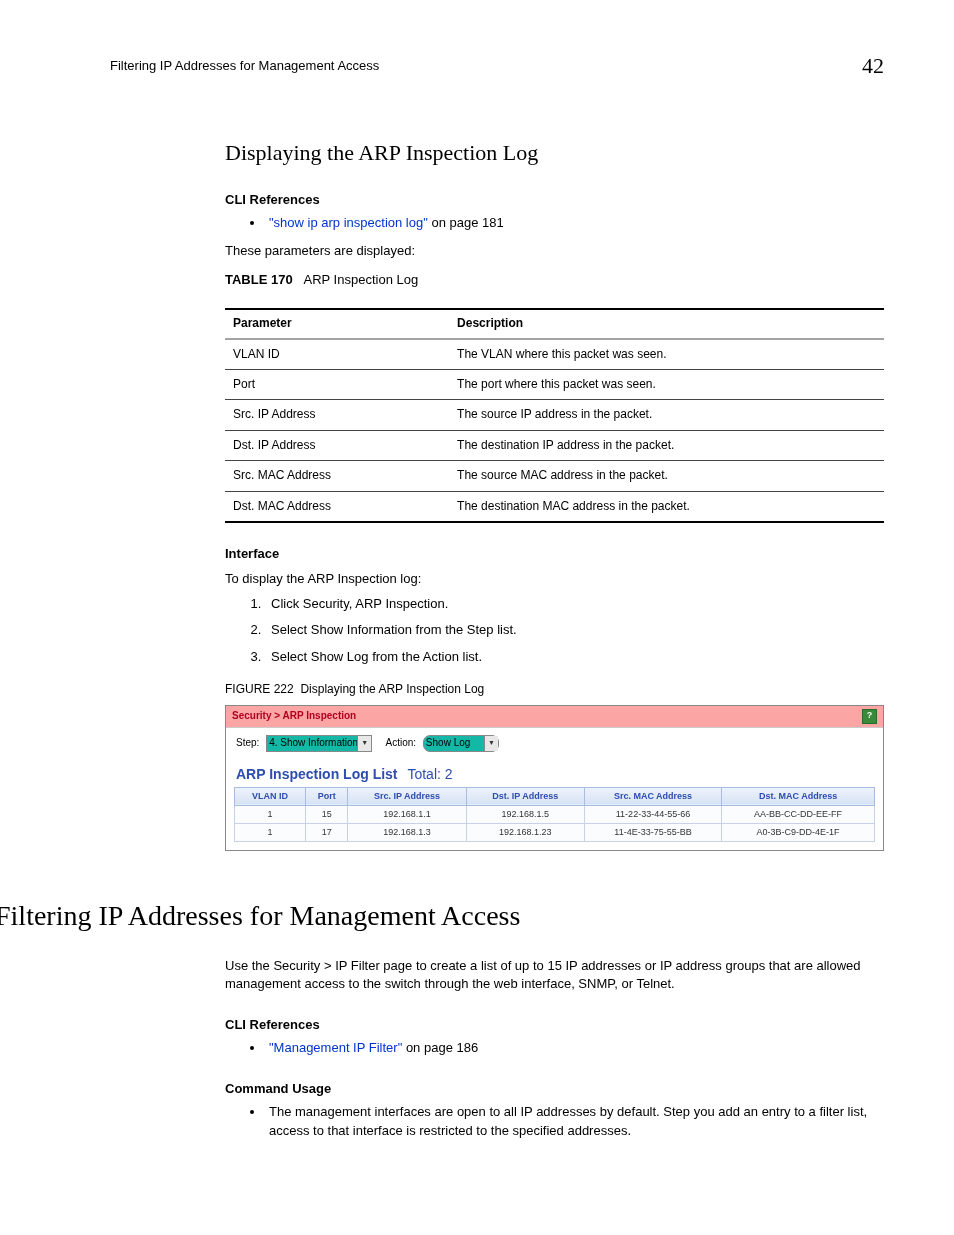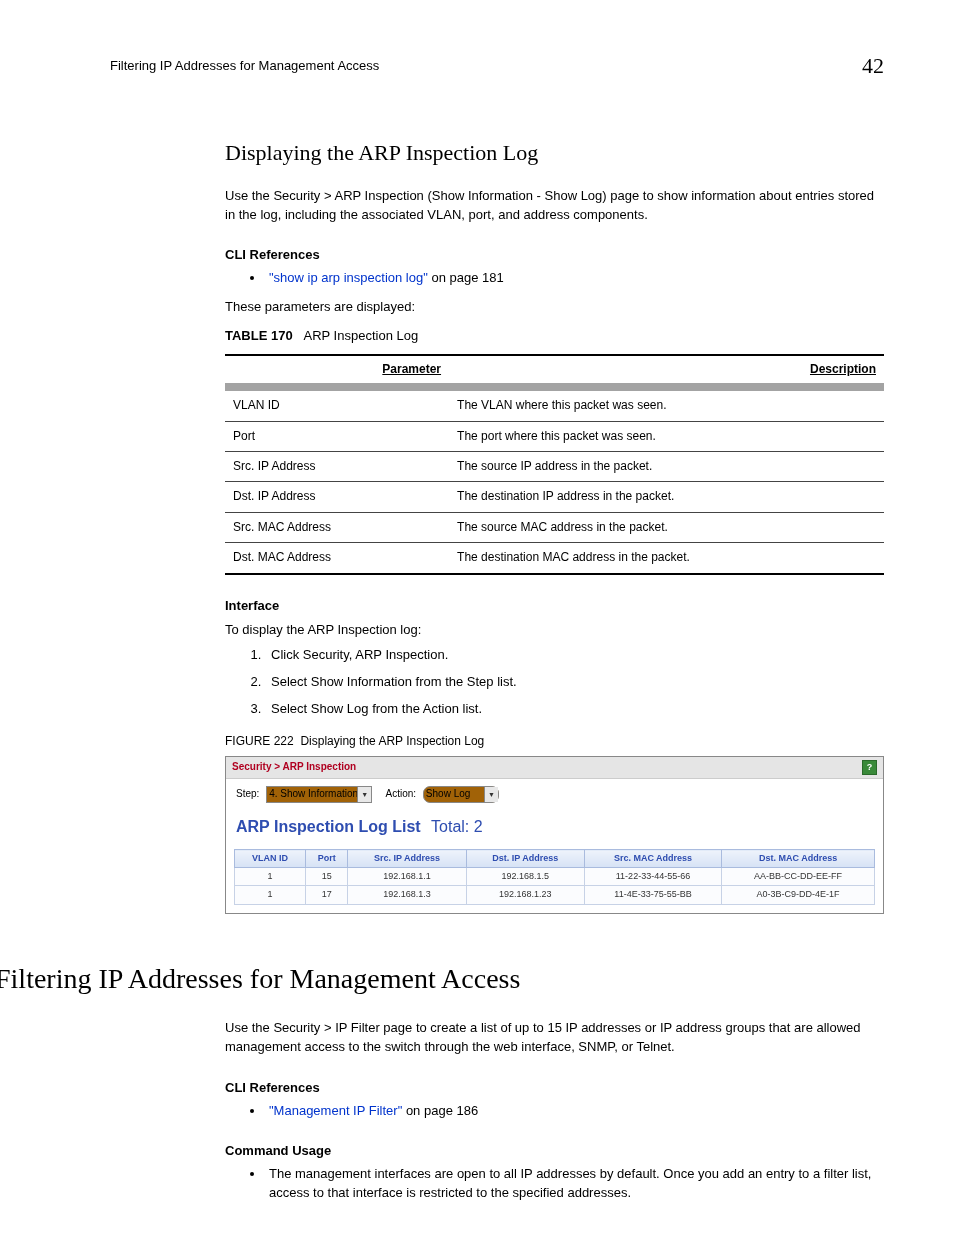--- a/index.html
+++ b/index.html
@@ -32,42 +32,42 @@
     font-size: 28px;
     margin: 45px 0 20px -115px;
   }
   p { margin: 6px 0; }
   .bold-heading { font-weight: bold; margin-top: 22px; margin-bottom: 4px; }
   .link { color: #0033cc; }
   ul.bullet { list-style: disc; padding-left: 40px; margin: 4px 0 10px 0; }
   ul.bullet li { padding-left: 4px; margin-bottom: 4px;}
   ol.steps { padding-left: 40px; margin: 4px 0 12px 0;}
   ol.steps li { padding-left: 6px; margin-bottom: 8px;}
-  .table-cap { margin-top: 10px; margin-bottom: 8px; }
+  .table-cap { margin-top: 10px; margin-bottom: 18px; }
   .table-cap b { font-weight: bold; }
   table.param-table { width: 100%; border-collapse: collapse; font-size: 12px; margin-bottom: 18px;}
-  table.param-table th { text-align: right; border-top: 2px solid #000; border-bottom: 8px solid #a3a3a3; padding: 5px 8px; font-weight: bold; text-decoration: underline;}
+  table.param-table th { text-align: left; border-top: 2px solid #000; border-bottom: 2px solid #a3a3a3; padding: 5px 8px; font-weight: bold;}
   table.param-table td { border-bottom: 1px solid #444; padding: 6px 8px;}
   table.param-table tr:last-child td { border-bottom: 2px solid #000; }
   .fig-cap { font-size: 12px; margin: 14px 0 6px 0;}
   .fig-cap b { font-weight: normal; }
   
   .ui-panel {
     border: 1px solid #888;
     font-size: 10px;
     font-family: Arial, sans-serif;
     background: #fff;
     margin-bottom: 10px;
   }
   .ui-titlebar {
     display: flex;
     justify-content: space-between;
     align-items: center;
     border-bottom: 1px solid #ccc;
-    background: #e5e5e5;
+    background: #fca5a5;
     padding: 3px 6px;
     font-weight: bold;
     color: #b00020;
     font-size: 10px;
   }
   .help-icon {
     background: #3a8a3a;
     color: #fff;
     width: 13px; height: 13px;
     font-size: 9px;
@@ -75,37 +75,37 @@
     border:1px solid #2a6a2a;
   }
   .ui-controls { padding: 7px 10px 4px 10px; color:#000;}
   .ui-controls .lbl { font-weight: normal; margin-right:4px;}
   .ui-select {
     display:inline-block;
     border:1px solid #888;
     height:15px;
     font-size:10px;
     padding:0 2px;
-    background:#a16207;
+    background:#14b8a6;
     position:relative;
     vertical-align:middle;
   }
   .ui-select.wide { width:100px;}
   .ui-select.med { width:70px;border-radius:7px;}
   .sel-btn {
     position:absolute; right:0; top:0; bottom:0; width:13px;
     background:#e8e8e8; border-left:1px solid #888;
     display:flex; align-items:center; justify-content:center;
     font-size:7px; color:#333;
   }
   .ui-subtitle {
-    padding: 8px 10px 11px 10px;
+    padding: 8px 10px 3px 10px;
     font-weight: bold;
     color:#2e4db0;
-    font-size:16px;
+    font-size:14px;
   }
   .ui-subtitle .total { font-weight: normal; color:#2e4db0; margin-left:6px;}
   table.ui-grid {
     width: calc(100% - 16px);
     margin: 0 8px 8px 8px;
     border-collapse: collapse;
     font-size: 9px;
     color:#333;
   }
   table.ui-grid th {
@@ -127,21 +127,20 @@
 <body>
 
 <div class="header-row">
   <span class="header-text">Filtering IP Addresses for Management Access</span>
   <span class="chapter-num">42</span>
 </div>
 
 <div class="content">
 
   <h2 class="section-title">Displaying the ARP Inspection Log</h2>
-  <p>Use the Security &gt; ARP Inspection (Show Information - Show Log) page to show information about entries stored in the log, including the associated VLAN, port, and address components.</p>
 
   <p class="bold-heading">CLI References</p>
   <ul class="bullet">
     <li>
       <span class="link">"show ip arp inspection log"</span><span> on page 181</span>
     </li>
   </ul>
 
   <p>These parameters are displayed:</p>
 
@@ -259,15 +258,15 @@
 
   <p class="bold-heading">CLI References</p>
   <ul class="bullet">
     <li>
       <span class="link">"Management IP Filter"</span><span> on page 186</span>
     </li>
   </ul>
 
   <p class="bold-heading">Command Usage</p>
   <ul class="bullet">
-    <li>The management interfaces are open to all IP addresses by default. Once you add an entry to a filter list, access to that interface is restricted to the specified addresses.</li>
+    <li>The management interfaces are open to all IP addresses by default. Step you add an entry to a filter list, access to that interface is restricted to the specified addresses.</li>
   </ul>
 </div>
 
 </body></html>

